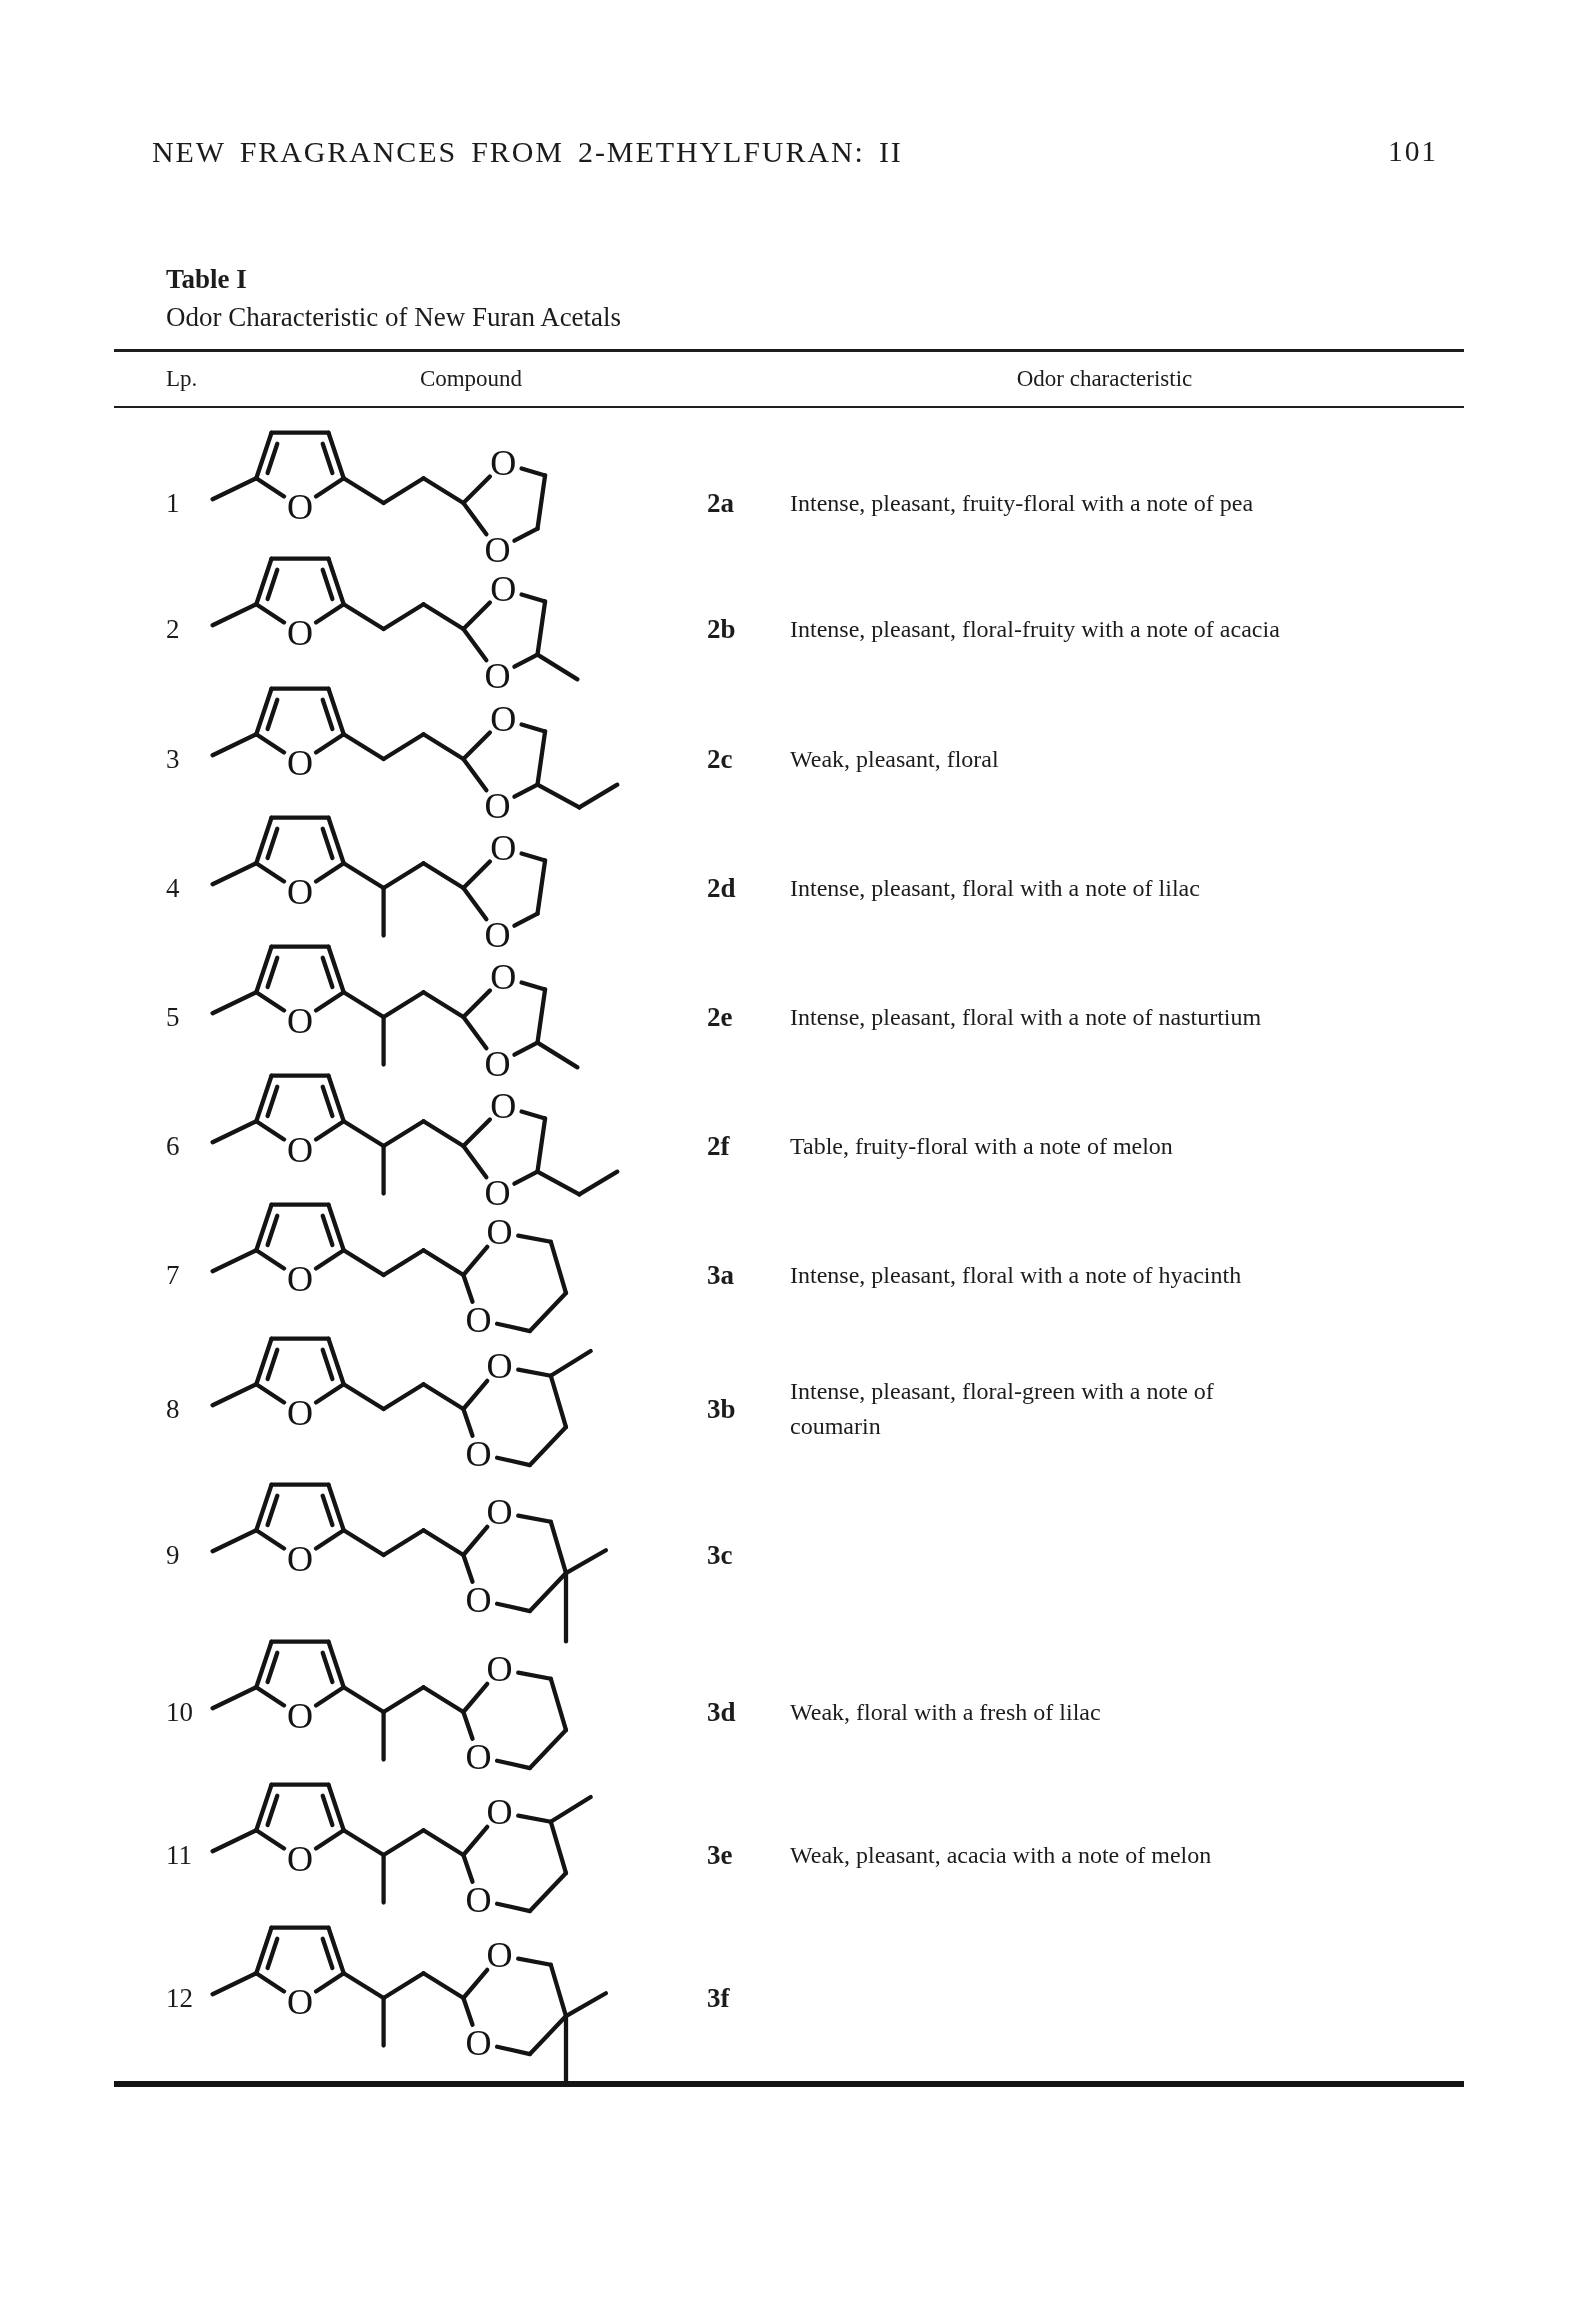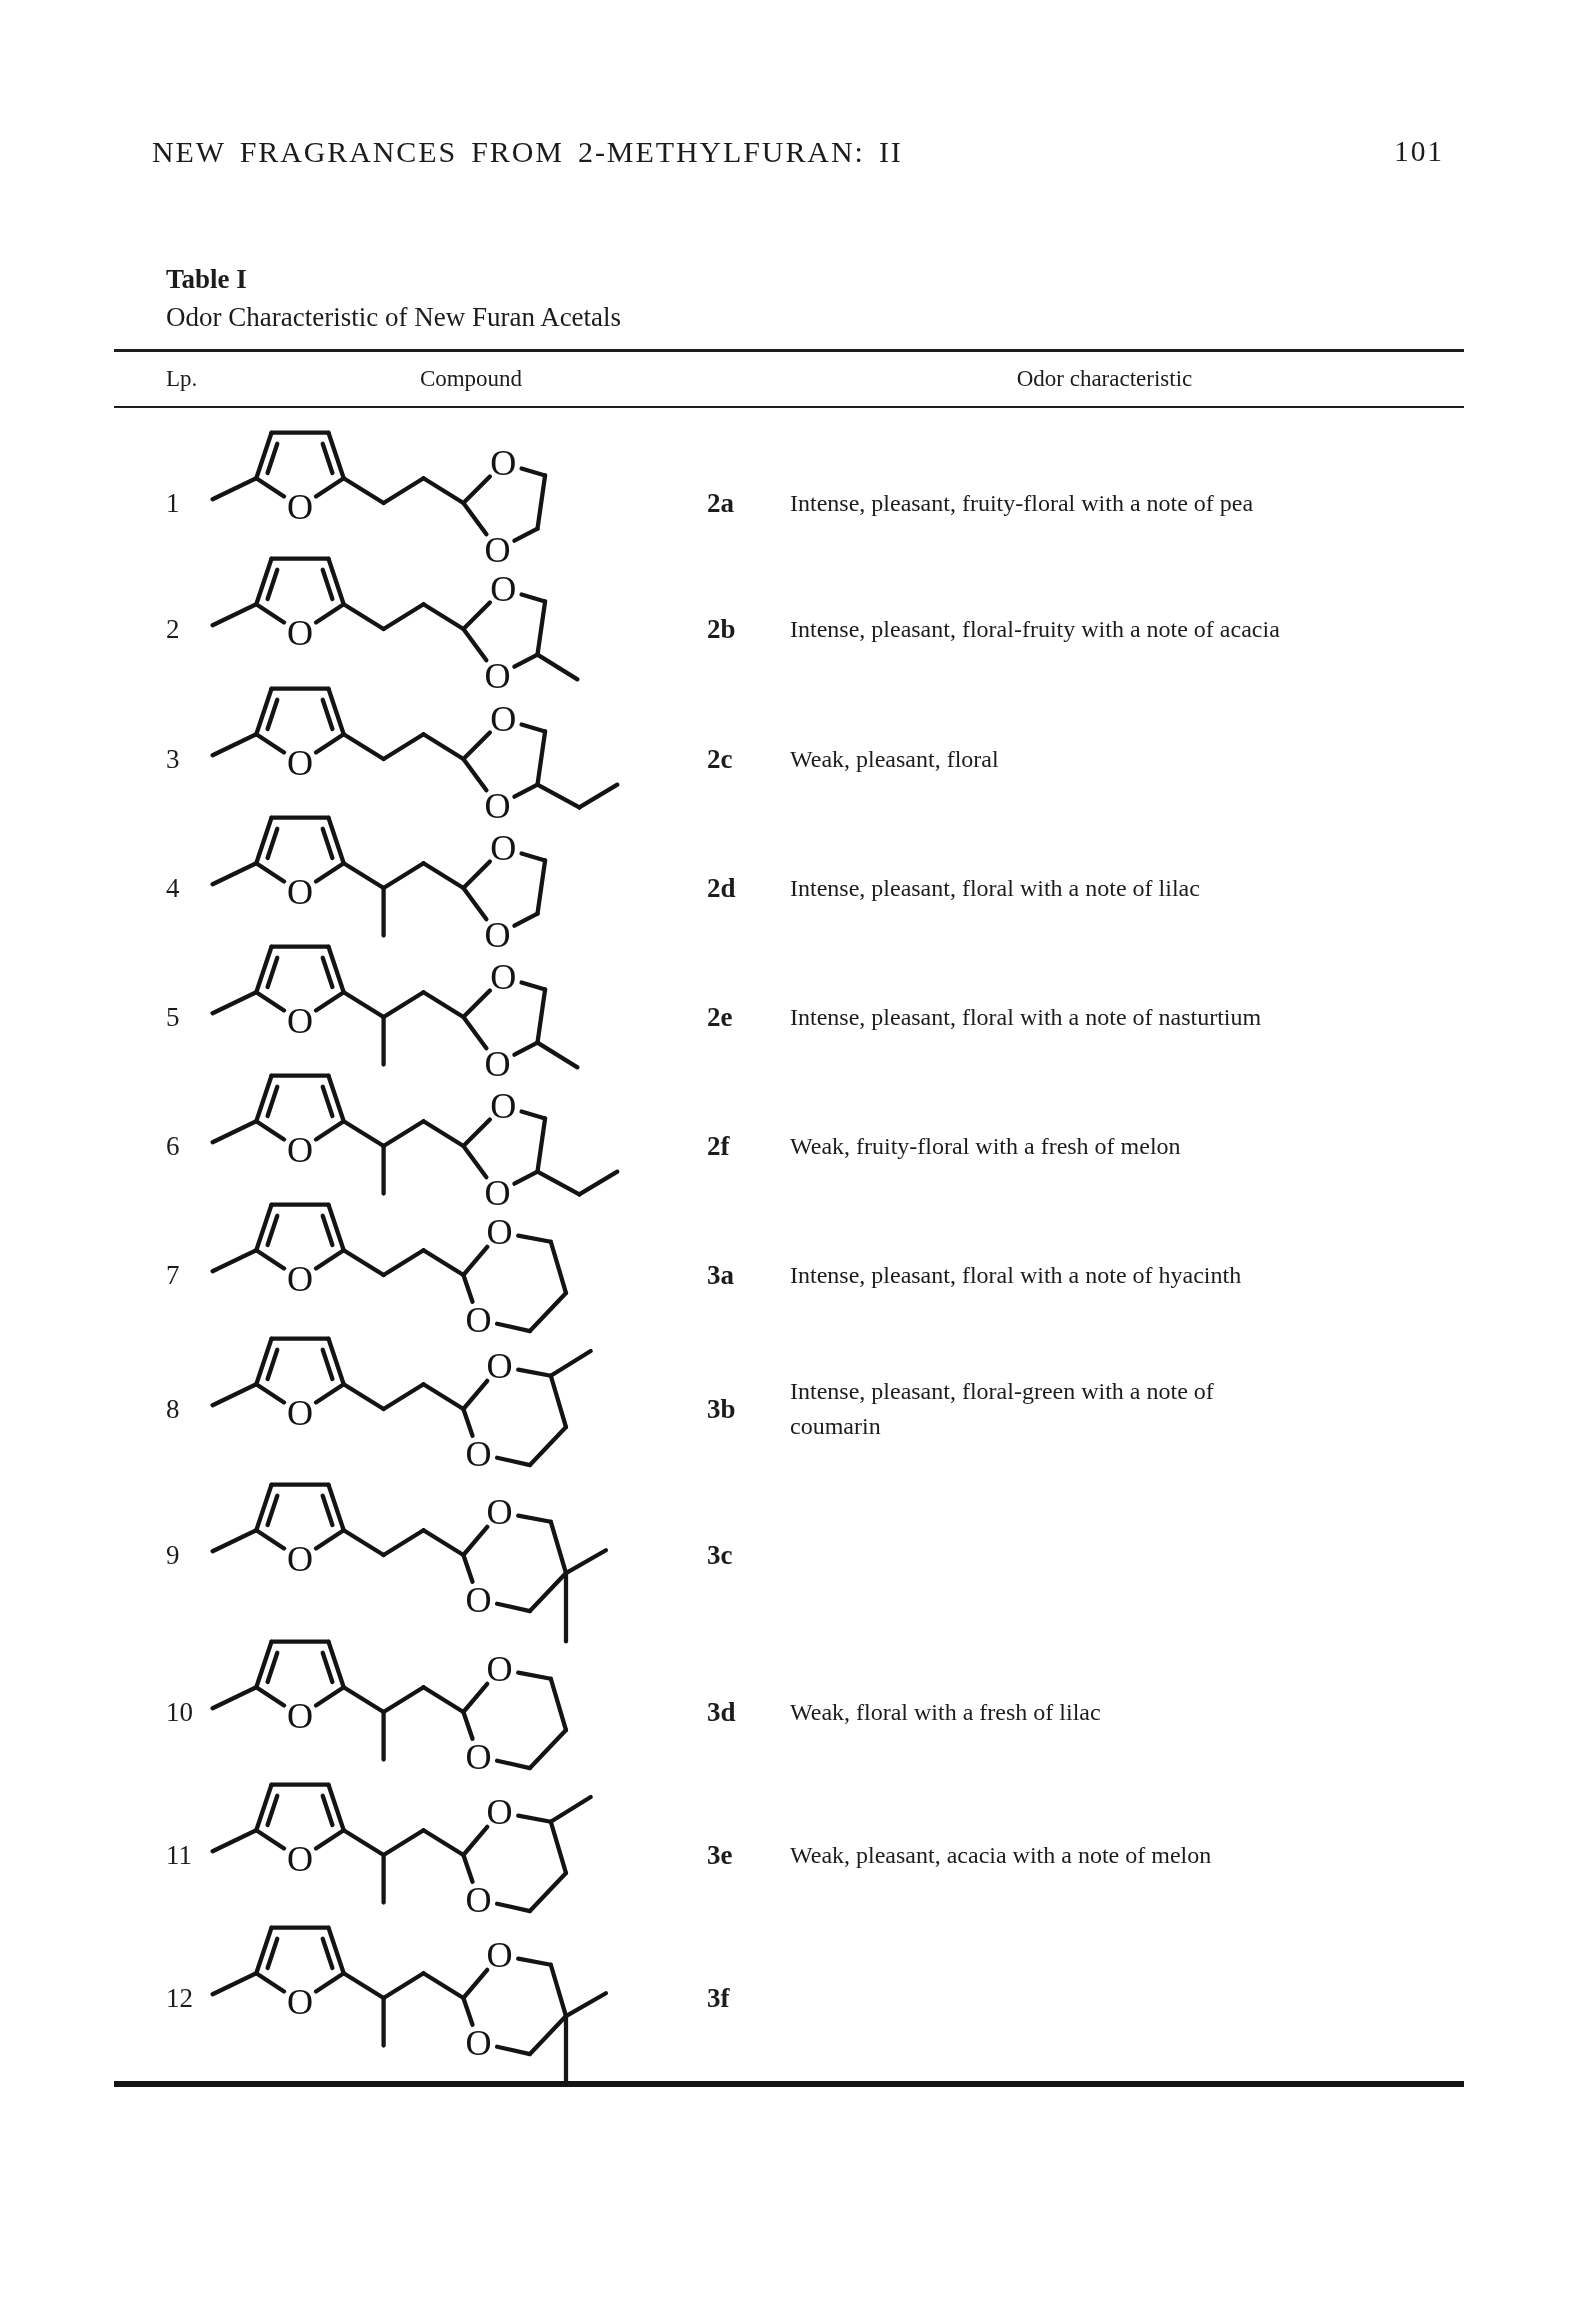--- a/index.html
+++ b/index.html
@@ -18,21 +18,21 @@
     padding-left:38px;
   }
   .running-head .head-title{
     font-size:30px;
     letter-spacing:1.9px;
     word-spacing:4.8px;
     white-space:nowrap;
   }
   .running-head .page-num{
     position:absolute;
-    right:20px;top:0;
+    right:26px;top:0;
     font-size:29.5px;
     letter-spacing:1.9px;
   }
   .table-captions{
     margin:91px 114px 0 114px;
     padding-left:52px;
     text-align:left;
     line-height:38px;
     font-size:27px;
   }
@@ -299,21 +299,21 @@
             <line x1="360.0" y1="127.0" x2="335.7" y2="139.7"></line>
             <line x1="306.2" y1="132.9" x2="282.0" y2="100.0"></line>
             <line x1="360.0" y1="127.0" x2="404.0" y2="151.0"></line>
             <line x1="404.0" y1="151.0" x2="444.0" y2="127.0"></line>
             <text x="110" y="104">O</text>
             <text x="324" y="58">O</text>
             <text x="318" y="149">O</text>
           </svg>
         </span>
     <span class="code-cell">2f</span>
-    <span class="odor-cell">Weak, fruity-floral with a fresh of melon</span>
+    <span class="odor-cell">Table, fruity-floral with a note of melon</span>
   </div>
 
   <div class="t-row">
     <span class="lp-cell">7</span>
     <span class="structure-cell">
           <svg width="438" height="190" viewBox="0 0 460 200" fill="none">
             <line x1="18.0" y1="96.0" x2="64.0" y2="74.0"></line>
             <line x1="64.0" y1="74.0" x2="80.0" y2="26.0"></line>
             <line x1="75.9" y1="68.4" x2="86.1" y2="37.6"></line>
             <line x1="80.0" y1="26.0" x2="140.0" y2="26.0"></line>

